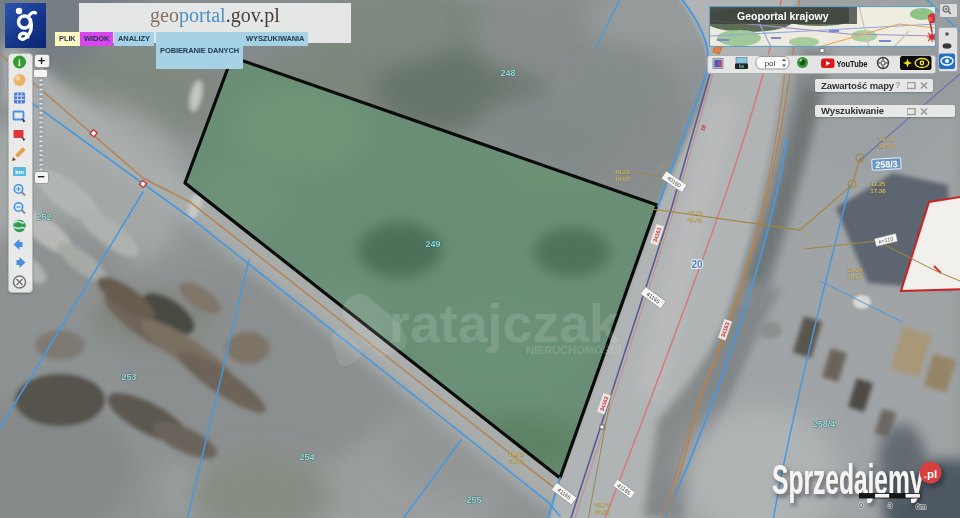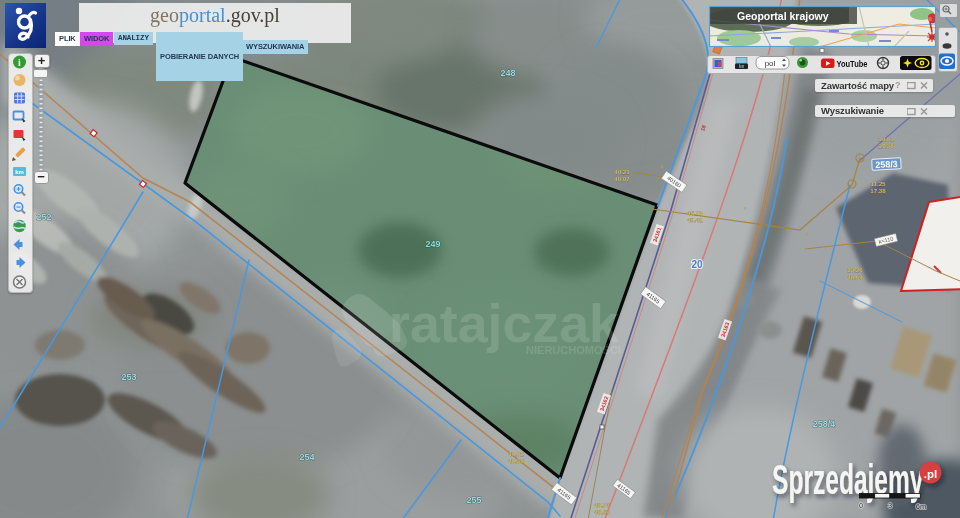--- a/index.html
+++ b/index.html
@@ -279,25 +279,25 @@
         <path d="M 25.5,17 C 27.5,24 26,30.5 20.5,35 C 16.5,38 12.5,34.5 15.5,31.5 C 18,29 22.5,30.5 23,34" stroke-width="3.4"></path>
         <path d="M 23.5,13.5 C 25.5,10 28.5,8.5 30.5,10" stroke-width="3.2"></path>
       </g>
       <circle cx="14" cy="8" r="3.2" fill="#fff"></circle>
     </svg>
 </div>
 <div class="abs" style="left:56px;top:3px;width:272px;height:40px;background:rgba(238,238,238,0.92);margin-left:23px;">
  <div class="abs" style="left:0;top:1px;width:272px;height:27px;font-family:'Liberation Serif',serif;font-size:20px;text-align:center;color:#8a7a66;"><span style="color:#857362;">geo</span><span style="color:#4a90c8;">portal</span><span style="color:#4a4038;">.gov.pl</span></div>
 </div>
 <div class="abs" style="left:46px;top:31.5px;height:14px;font-family:'Liberation Sans',sans-serif;font-size:7.5px;font-weight:bold;color:#223a50;letter-spacing:-0.1px;">
- <span class="abs" style="left:9px;top:0;background:#ffffff;padding:2.5px 4px;white-space:nowrap;">PLIK</span>
+ <span class="abs" style="left:9px;top:0;background:#fef9c3;padding:2.5px 4px;white-space:nowrap;">PLIK</span>
  <span class="abs" style="left:34px;top:0;background:#d946ef;padding:2.5px 4px;white-space:nowrap;">WIDOK</span>
- <span class="abs" style="left:68px;top:0;background:#a6d2e6;padding:2.5px 4px;white-space:nowrap;font-family:Liberation Mono, monospace;">ANALIZY</span>
- <span class="abs" style="left:110px;top:0;background:#a6d2e6;padding:20px 4px;white-space:nowrap;">POBIERANIE DANYCH</span>
- <span class="abs" style="left:196px;top:0;background:#a6d2e6;padding:2.5px 4px;white-space:nowrap;margin-top:8px;">WYSZUKIWANIA</span>
+ <span class="abs" style="left:68px;top:0;background:#a6d2e6;padding:2.5px 4px;white-space:nowrap;">ANALIZY</span>
+ <span class="abs" style="left:110px;top:0;background:#a6d2e6;padding:14px 4px;white-space:nowrap;">POBIERANIE DANYCH</span>
+ <span class="abs" style="left:196px;top:0;background:#a6d2e6;padding:2.5px 4px;white-space:nowrap;">WYSZUKIWANIA</span>
 </div>
 
 <div class="abs" style="left:7.5px;top:53px;width:23px;height:238px;background:rgba(242,242,242,0.88);border:1px solid #b8b8b8;border-radius:4px;box-shadow:0 1px 2px rgba(0,0,0,0.25);"></div>
 <svg class="abs" style="left:7.5px;top:53px" width="25" height="240">
  <g transform="translate(11.5,0)">
   <circle cx="0" cy="9" r="6.5" fill="#2f9e2f"></circle>
       <text x="0" y="12.5" font-size="10" font-weight="bold" font-family="Liberation Serif,serif" fill="#fff" text-anchor="middle">i</text>
   <circle cx="0" cy="27" r="6" fill="#e8b468"></circle>
       <circle cx="-2" cy="25" r="2.5" fill="#f4d4a0"></circle>
   <g transform="translate(0,45)">

